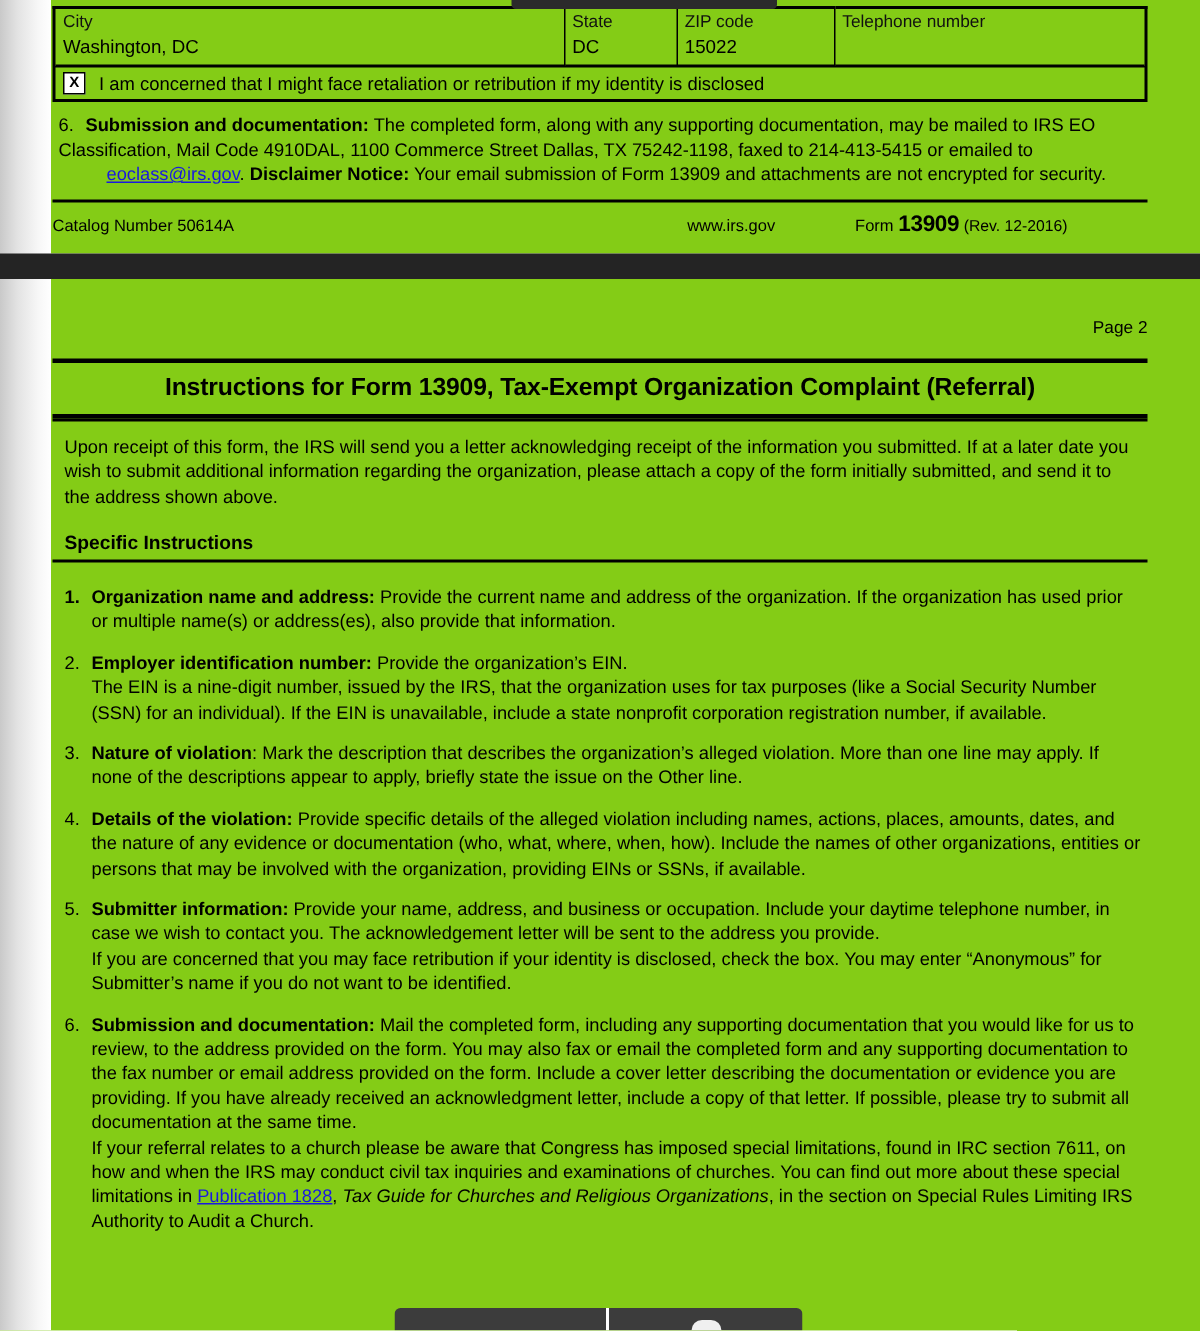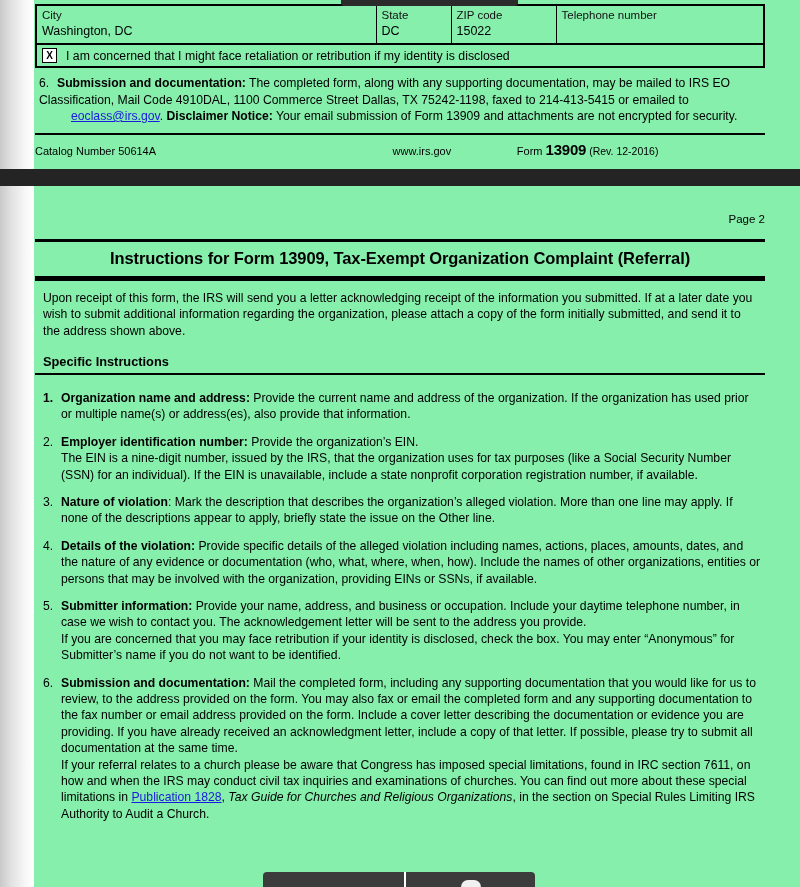--- a/index.html
+++ b/index.html
@@ -68,21 +68,21 @@
     width: 800px;
     height: 17px;
     background: #242424;
     z-index: 20;
   }
 
   .page {
     position: absolute;
     left: 0;
     width: 800px;
-    background: #86efac;
+    background: #84cc16;
     box-sizing: border-box;
   }
   .page-one {
     top: 0;
     height: 169px;
     padding: 0 35px;
   }
   .page-two {
     top: 186px;
     height: 701px;
@@ -186,22 +186,22 @@
 
   
   .form-footer {
     width: 730px;
     display: flex;
     align-items: baseline;
     font-size: 11px;
     padding-top: 6px;
   }
   .form-footer .catalog { width: 40%; }
-  .form-footer .site { width: 26%; text-align: center; }
-  .form-footer .formno { flex: 1; text-align: left; }
+  .form-footer .site { width: 26%; text-align: right; }
+  .form-footer .formno { flex: 1; text-align: center; }
   .form-footer .formno .big {
     font-size: 15px;
     font-weight: bold;
     letter-spacing: -0.2px;
   }
   .form-footer .formno .rev { font-size: 10.5px; }
 
   
   .page-num {
     width: 730px;

